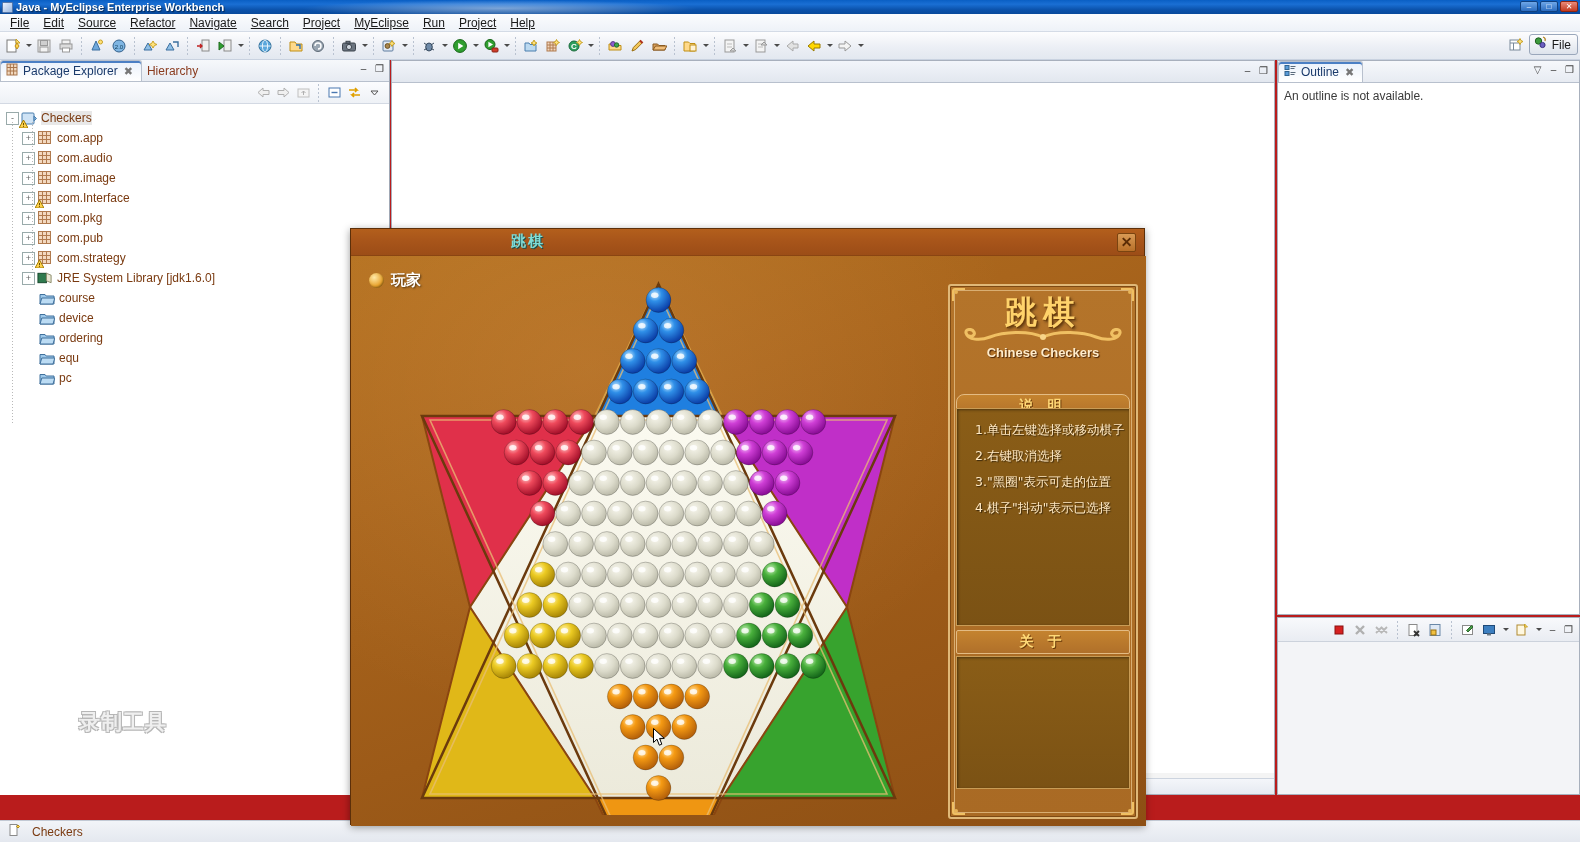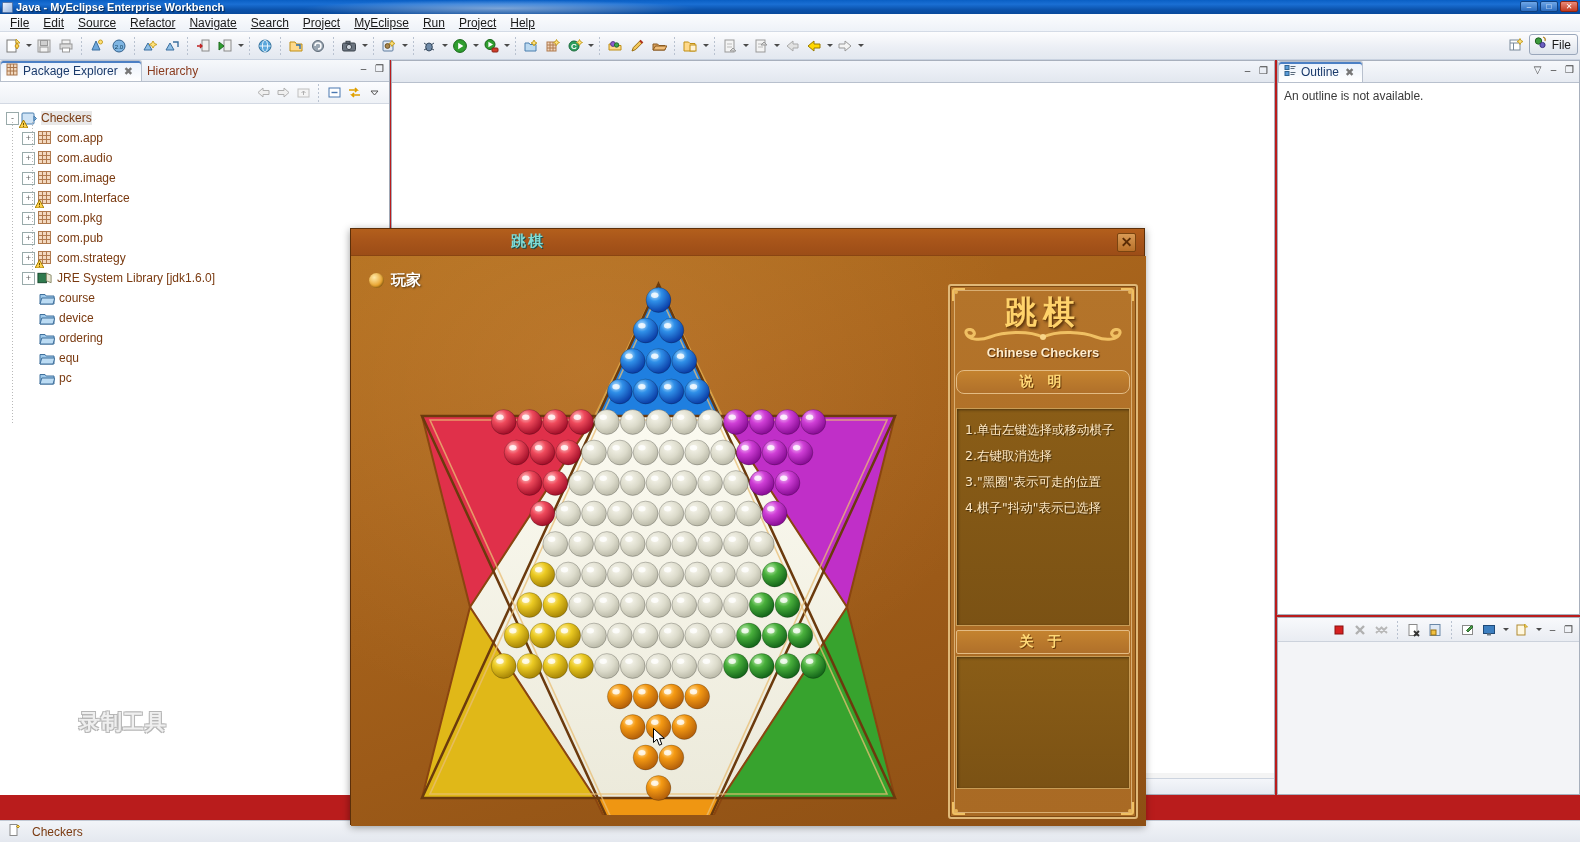--- a/index.html
+++ b/index.html
@@ -222,22 +222,22 @@
     display:flex; align-items:center; justify-content:center;
     color:#ffd977; font-size:14px; font-weight:bold; letter-spacing:5px;
     text-shadow:1px 1px 0 #6b3b0a;
   }
   .side-box {
     position:absolute; left:6px; right:6px;
     background: linear-gradient(180deg,#8a5d17 0%,#7b5214 100%);
     border:1px solid #c99c55;
     box-shadow: inset 1px 1px 3px rgba(0,0,0,.45);
   }
-  #instr-head { top:84px;border-radius:8px; }
-  #instr-box  { top:122px; height:218px; padding:8px 4px 0 8px; }
+  #instr-head { top:108px;border-radius:8px; }
+  #instr-box  { top:122px; height:218px; padding:8px 4px 0 18px; }
   .instr-line { color:#ffe9c4; font-size:12.5px; line-height:26px; white-space:nowrap;
     text-shadow:1px 1px 1px rgba(0,0,0,.55); font-family:"DejaVu Sans", sans-serif; }
   #about-head { top:344px; }
   #about-box  { top:370px; height:133px; }
   #side-buttons { position:absolute; left:8px; right:8px; top:512px; height:34px;
     display:flex; justify-content:space-around; align-items:center; }
   .game-btn {
     width:76px; height:30px;
     background: linear-gradient(180deg,#d89553 0%,#c07a33 48%,#a96423 100%);
     border:2px solid #f0cd96; border-radius:7px;

